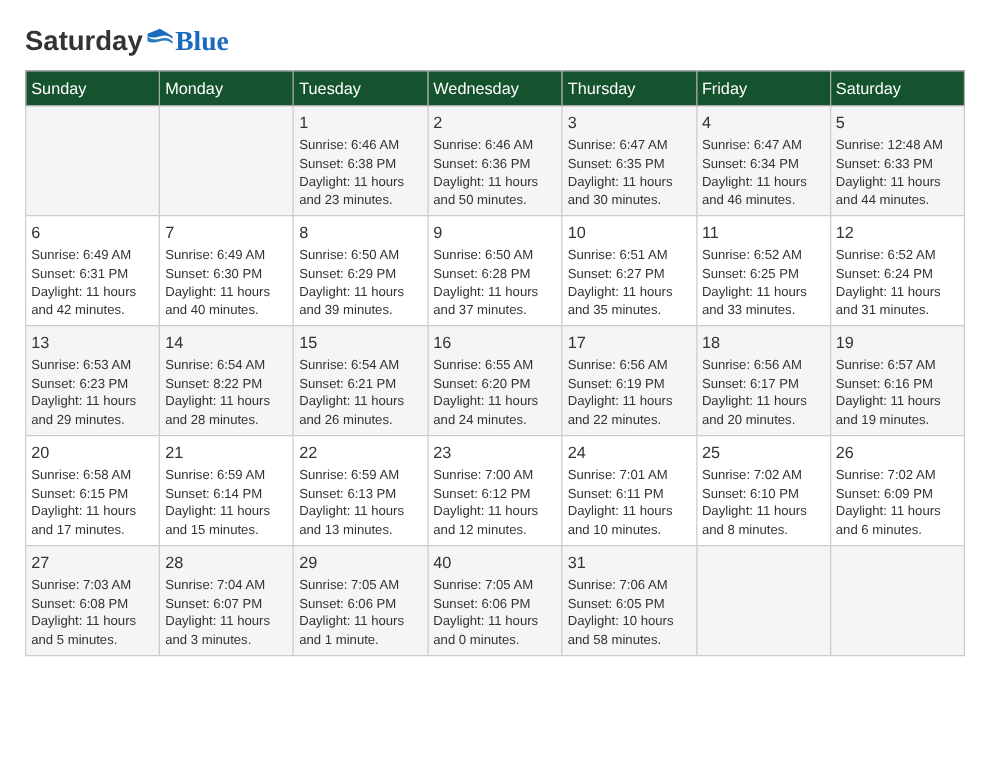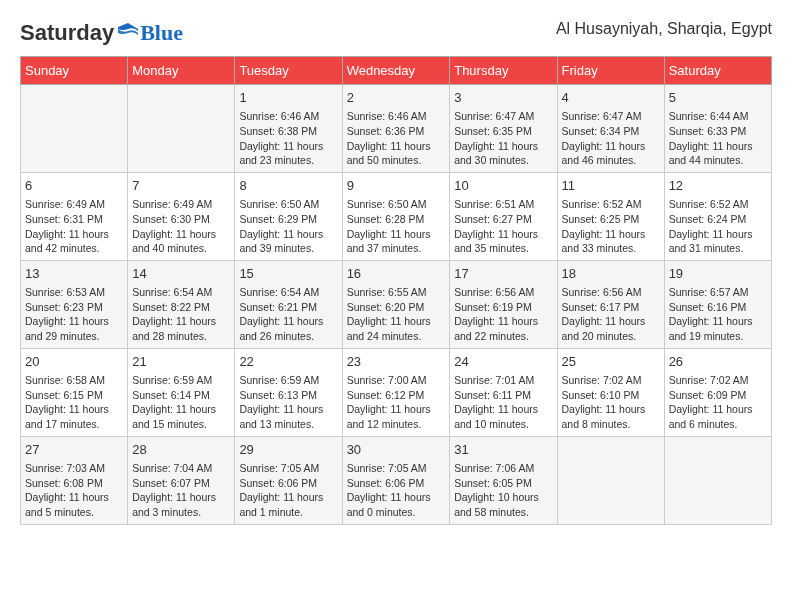--- a/index.html
+++ b/index.html
@@ -46,21 +46,21 @@
     .location {
       font-size: 16px;
       color: #333;
     }
     table {
       width: 100%;
       border-collapse: collapse;
       font-size: 11px;
     }
     thead tr th {
-      background-color: #ef4444;
+      background-color: #14532d;
       color: #fff;
       padding: 6px 4px;
       font-size: 13px;
       font-weight: normal;
       text-align: left;
       border: 1px solid #aaa;
     }
     tbody tr td {
       vertical-align: top;
       border: 1px solid #ccc;
@@ -95,21 +95,20 @@
     <div class="logo-text">
       <span class="logo-general">Saturday</span>
       <svg class="logo-icon" viewBox="0 0 24 24" fill="#1a6abf">
         <path d="M12 2 L22 8 L22 10 Q18 6 12 8 Q6 10 2 8 L2 6 Z" fill="#1a6abf"></path>
         <path d="M2 8 Q6 12 12 10 Q18 8 22 12 L22 14 Q18 10 12 12 Q6 14 2 12 Z" fill="#2c7bbf"></path>
       </svg>
       <span class="logo-blue">Blue</span>
     </div>
   </div>
   <div class="title-block">
-    <div class="location">Al Husayniyah, Sharqia, Egypt</div>
   </div>
 </div>
 
 <table>
   <thead>
     <tr>
     <th>Sunday</th>
         <th>Monday</th>
         <th>Tuesday</th>
         <th>Wednesday</th>
@@ -141,21 +140,21 @@
           <div>Daylight: 11 hours and 30 minutes.</div>
         </td>
         <td>
           <span class="day-num">4</span>
           <div>Sunrise: 6:47 AM</div>
           <div>Sunset: 6:34 PM</div>
           <div>Daylight: 11 hours and 46 minutes.</div>
         </td>
         <td>
           <span class="day-num">5</span>
-          <div>Sunrise: 6:44 AM</div>
+          <div>Sunrise: 12:48 AM</div>
           <div>Sunset: 6:33 PM</div>
           <div>Daylight: 11 hours and 44 minutes.</div>
         </td>
       </tr>
       <tr>
         <td>
           <span class="day-num">6</span>
           <div>Sunrise: 6:49 AM</div>
           <div>Sunset: 6:31 PM</div>
           <div>Daylight: 11 hours and 42 minutes.</div>
@@ -298,21 +297,21 @@
           <div>Sunset: 6:07 PM</div>
           <div>Daylight: 11 hours and 3 minutes.</div>
         </td>
         <td>
           <span class="day-num">29</span>
           <div>Sunrise: 7:05 AM</div>
           <div>Sunset: 6:06 PM</div>
           <div>Daylight: 11 hours and 1 minute.</div>
         </td>
         <td>
-          <span class="day-num">30</span>
+          <span class="day-num">40</span>
           <div>Sunrise: 7:05 AM</div>
           <div>Sunset: 6:06 PM</div>
           <div>Daylight: 11 hours and 0 minutes.</div>
         </td>
         <td>
           <span class="day-num">31</span>
           <div>Sunrise: 7:06 AM</div>
           <div>Sunset: 6:05 PM</div>
           <div>Daylight: 10 hours and 58 minutes.</div>
         </td>

